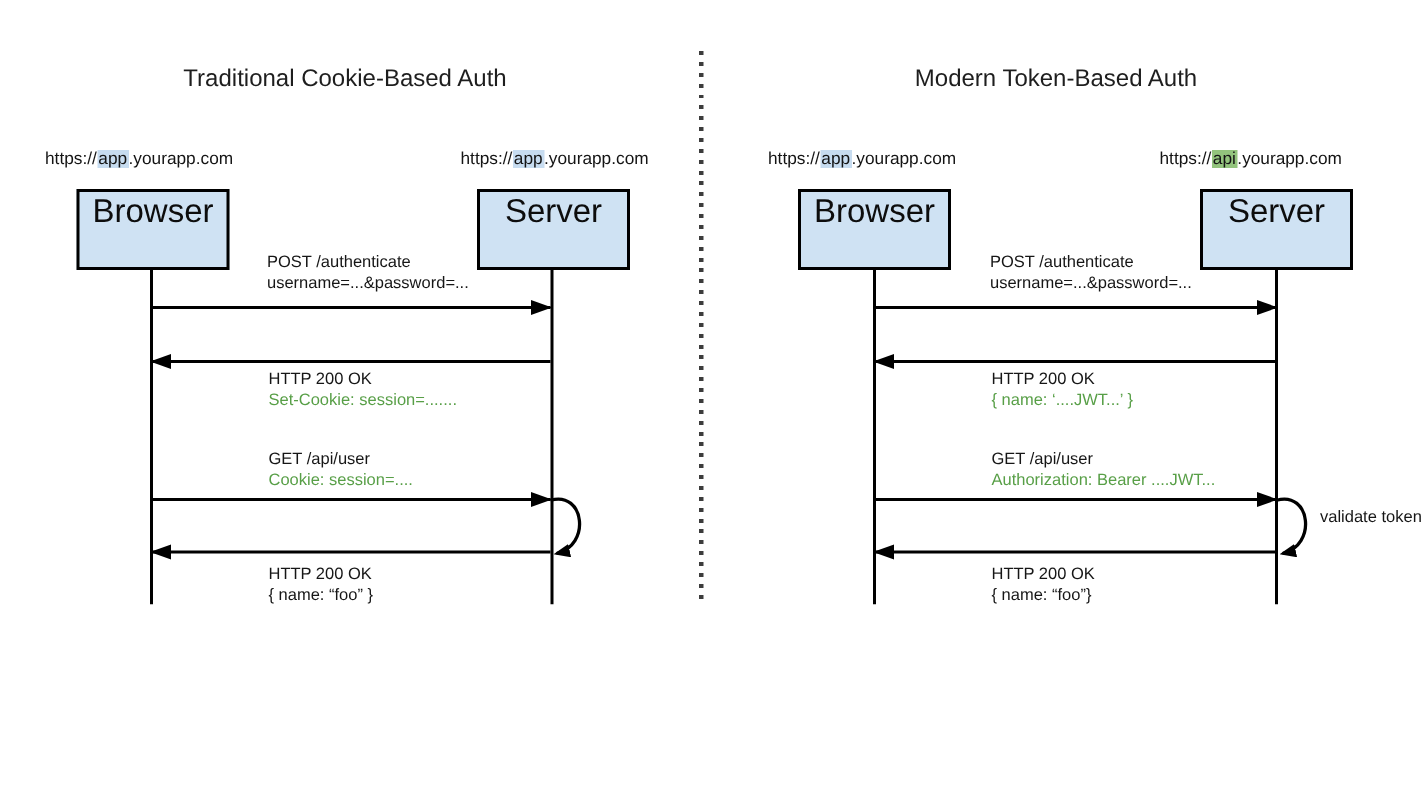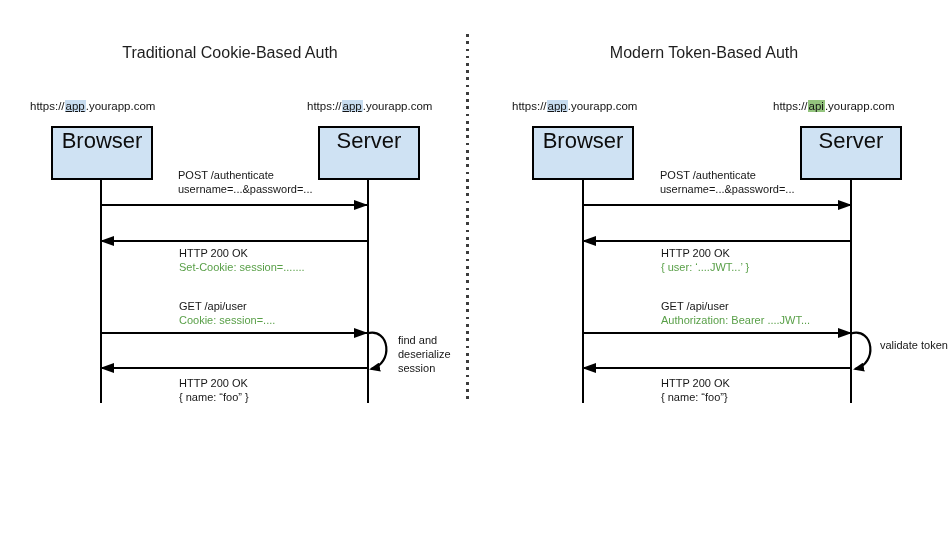--- a/index.html
+++ b/index.html
@@ -3,21 +3,21 @@
 <meta charset="utf-8">
 <style>
   html,body{margin:0;padding:0;background:#fff;}
   .canvas{position:relative;width:950px;height:403px;background:#ffffff;
           font-family:"Liberation Sans",sans-serif;color:#1b1b1b;overflow:hidden;}
 
   .title{position:absolute;top:44px;text-align:center;font-size:16px;color:#1e1e1e;}
 
   .url{position:absolute;top:100px;font-size:11.5px;white-space:nowrap;color:#141414;}
   .hl{padding:0 1px;}
-  .hl-blue{background:var(--hl-blue);text-decoration:underline;}
+  .hl-blue{background:var(--hl-blue);}
   .hl-green{background:var(--hl-green);}
 
   .actor{position:absolute;top:126px;width:102px;height:54px;box-sizing:border-box;
          border:2px solid #000;background:var(--box-fill);
          display:flex;align-items:flex-start;justify-content:center;
          font-size:22px;color:#0d0d0d;}
 
   .lifeline{position:absolute;top:180px;width:2px;height:296px;background:#000;}
 
   .arrow{position:absolute;height:2px;background:#000;}
@@ -94,21 +94,20 @@
     <span>GET /api/user</span>
     <span class="green">Cookie: session=....</span>
   </div>
   <div class="arrow" style="left:101px;top:332px;width:266px;">
       <i class="head-r"></i>
     </div>
 
   <svg class="loop-svg" style="left:363px;top:328px;" viewBox="0 0 40 48">
     <path d="M4 5.5 C 27 -1, 31 36, 8 41" fill="none" stroke="#000" stroke-width="2.2" marker-end="url(#loop-arrowhead)"></path>
   </svg>
-  <div class="note" style="left:398px;top:333px;width:66px;">find and deserialize session</div>
 
   <div class="arrow" style="left:101px;top:367px;width:266px;">
       <i class="head-l"></i>
     </div>
   <div class="msg" style="left:179px;top:377px;">
     <span>HTTP 200 OK</span>
     <span>{ name: “foo” }</span>
   </div>
 
   <div class="title" style="left:514px;width:380px;">Modern Token-Based Auth</div>
@@ -136,21 +135,21 @@
   </div>
   <div class="arrow" style="left:583px;top:204px;width:268px;">
       <i class="head-r"></i>
     </div>
 
   <div class="arrow" style="left:583px;top:240px;width:268px;">
       <i class="head-l"></i>
     </div>
   <div class="msg" style="left:661px;top:247px;">
     <span>HTTP 200 OK</span>
-    <span class="green">{ user: ‘....JWT...’ }</span>
+    <span class="green">{ name: ‘....JWT...’ }</span>
   </div>
 
   <div class="msg" style="left:661px;top:300px;">
     <span>GET /api/user</span>
     <span class="green">Authorization: Bearer ....JWT...</span>
   </div>
   <div class="arrow" style="left:583px;top:332px;width:268px;">
       <i class="head-r"></i>
     </div>
 

